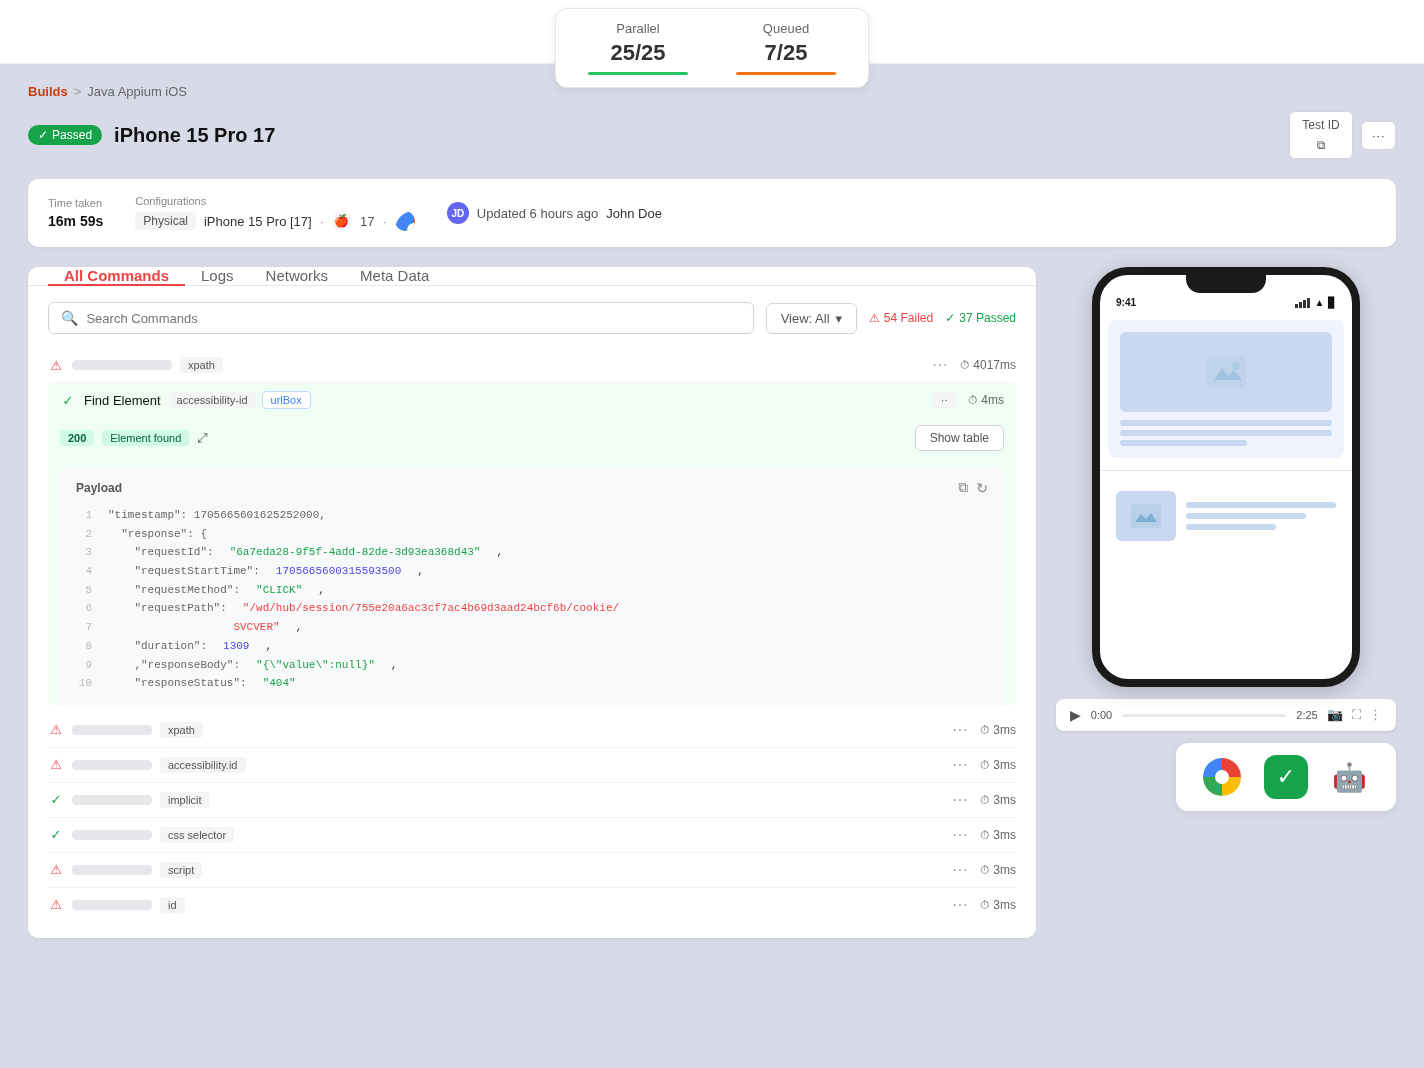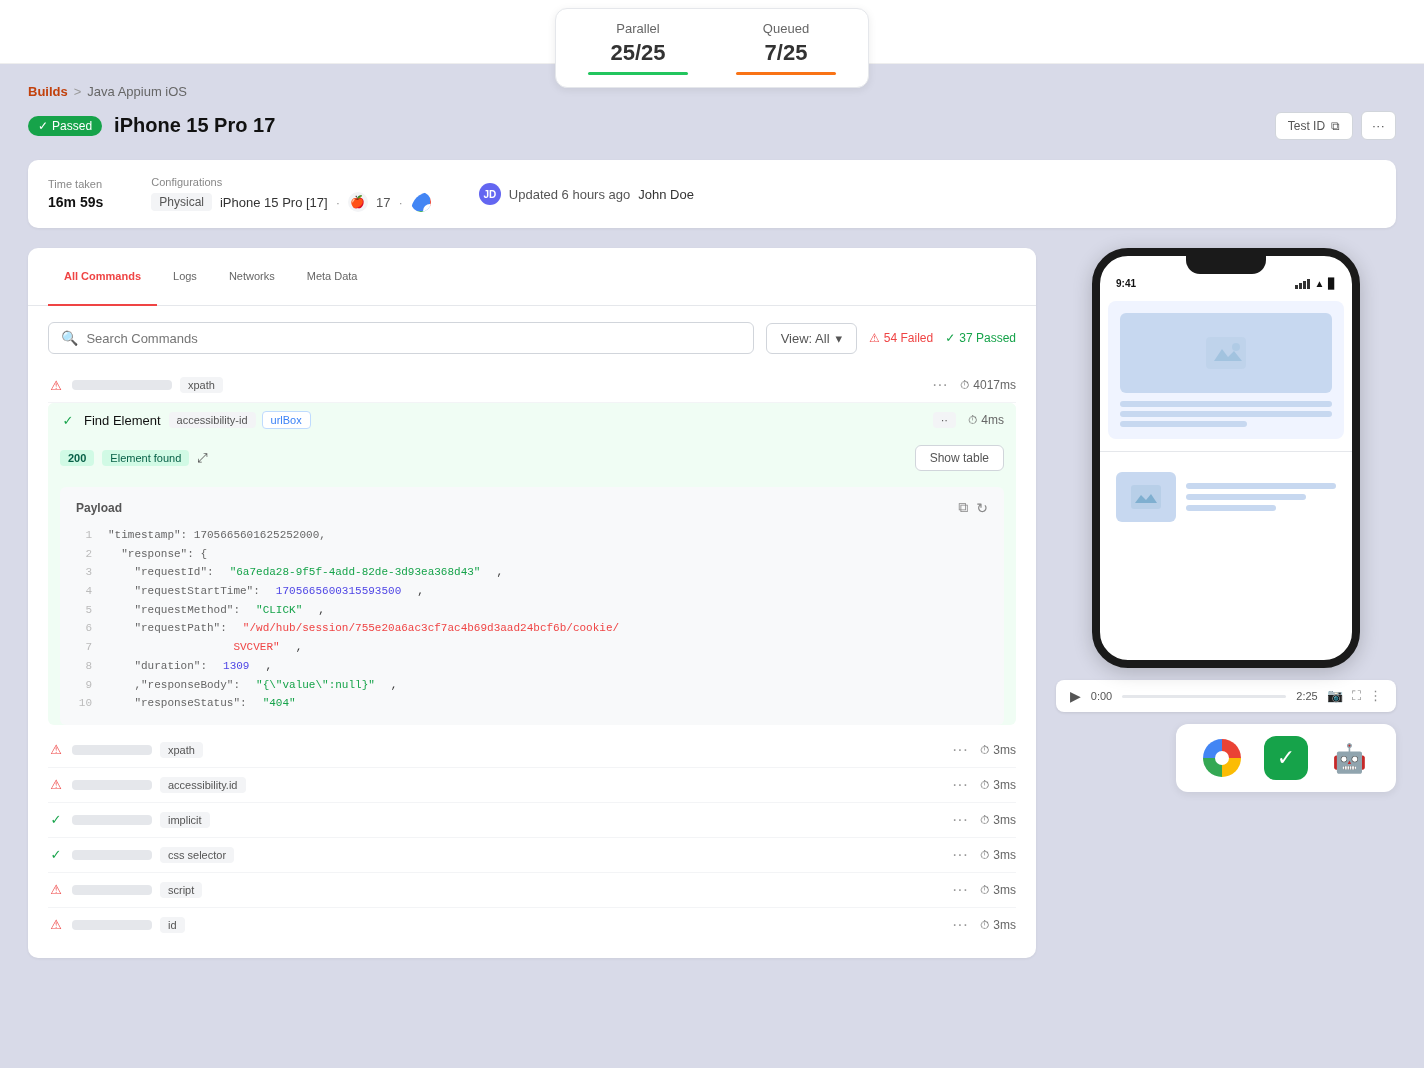--- a/index.html
+++ b/index.html
@@ -130,36 +130,37 @@
       border: 1px solid #d1d5db;
       background: white;
       border-radius: 6px;
       padding: 6px 12px;
       font-size: 12px;
       cursor: pointer;
       display: flex;
       align-items: center;
       gap: 6px;
       color: #555;
+      flex-direction: column;
     }
     .more-btn {
       border: 1px solid #d1d5db;
       background: white;
       border-radius: 6px;
       padding: 6px 10px;
       cursor: pointer;
       color: #555;
     }
     .info-card {
       background: white;
       border-radius: 10px;
       padding: 16px 20px;
       margin-bottom: 20px;
       display: flex;
-      gap: 48px;
+      gap: 32px;
       align-items: center;
       box-shadow: 0 1px 3px rgba(0,0,0,0.06);
     }
     .info-field label {
       display: block;
       font-size: 11px;
       color: #888;
       margin-bottom: 4px;
     }
     .info-field .val {
@@ -220,22 +221,22 @@
       box-shadow: 0 1px 3px rgba(0,0,0,0.06);
       overflow: hidden;
     }
     .tabs {
       display: flex;
       gap: 0;
       border-bottom: 1px solid #e5e7eb;
       padding: 0 20px;
     }
     .tab {
-      padding: 22px 16px;
-      font-size: 11px;
+      padding: 0 16px;
+      font-size: 15px;
       color: #666;
       cursor: pointer;
       border-bottom: 2px solid transparent;
       margin-bottom: -1px;
     }
     .tab.active {
       color: #ef4444;
       border-bottom-color: #ef4444;
       font-weight: 600;
     }

